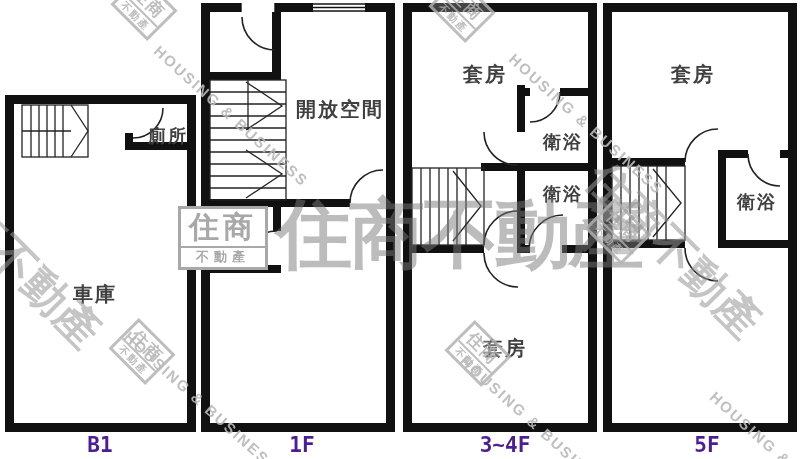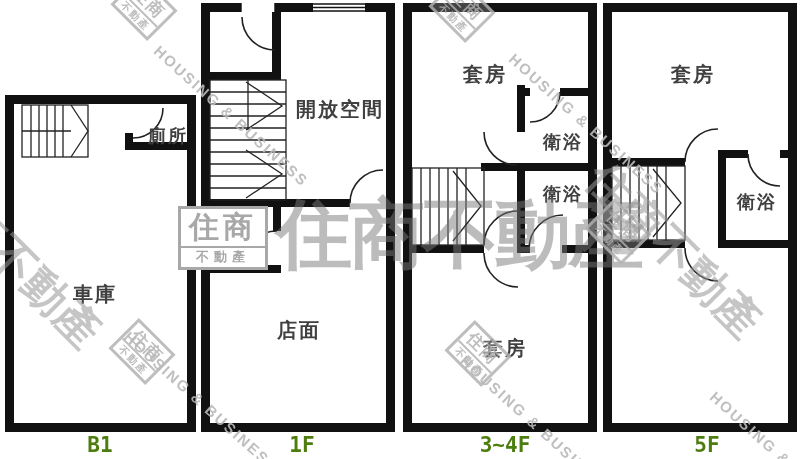--- a/index.html
+++ b/index.html
@@ -4,21 +4,21 @@
 <style>
   html,body{margin:0;padding:0;background:#fff;}
   .canvas{position:relative;width:800px;height:459px;background:#fff;overflow:hidden;
           font-family:"DejaVu Sans",sans-serif;}
   .plan{position:absolute;}
   .plan svg{position:absolute;left:0;top:0;}
   .room-label{position:absolute;color:#404040;font-weight:600;letter-spacing:2px;
               text-align:center;white-space:nowrap;z-index:3;}
   .lbl-lg{font-size:20px;}
   .lbl-sm{font-size:18px;}
-  .floor-caption{position:absolute;top:433px;width:90px;text-align:center;color:#4d7c0f;
+  .floor-caption{position:absolute;top:433px;width:90px;text-align:center;color:#4c1d95;
                  font:700 21px "DejaVu Sans Mono",monospace;z-index:3;}
   
   .wm{position:absolute;inset:0;z-index:5;pointer-events:none;}
   .wm *{pointer-events:none;}
   .wm-logo-center{position:absolute;left:178px;top:206px;width:84px;height:58px;
                   background:#fff;border:3px solid #a8a8a8;color:#a8a8a8;text-align:center;}
   .wm-logo-center .lm{font-size:30px;font-weight:700;letter-spacing:4px;line-height:36px;}
   .wm-logo-center .ls{font-size:13px;font-weight:700;letter-spacing:5px;border-top:2px solid #a8a8a8;
                       line-height:18px;margin-top:1px;}
   .wm-text-center{position:absolute;left:276px;top:196px;font-size:76px;font-weight:700;
@@ -103,21 +103,20 @@
         <polyline points="45,147 81,171 45,195"></polyline>
       </g>
       <g stroke="#222" stroke-width="1.6" fill="none">
         <path d="M 41,14 A 33 33 0 0 0 74,47"></path>
         <path d="M 149,200 A 33 33 0 0 1 182,167"></path>
         <path d="M 76,228 A 34 34 0 0 0 42,262"></path>
       </g>
     </svg>
     <span class="room-label lbl-lg" style="left:79px;top:93px;width:120px;">開放空間</span>
     <span class="room-label lbl-sm" style="left:7px;top:212px;width:60px;">倉庫</span>
-    <span class="room-label lbl-lg" style="left:58px;top:314px;width:80px;">店面</span>
   </div>
 
   <div class="plan" style="left:403px;top:3px;width:194px;height:429px;">
     <svg width="194" height="429" viewBox="0 0 194 429">
       <g fill="#111">
         <rect x="0" y="0" width="194" height="9"></rect>
           <rect x="0" y="420" width="194" height="9"></rect>
         <rect x="0" y="0" width="9" height="429"></rect>
           <rect x="185" y="0" width="9" height="429"></rect>
         <rect x="114" y="82" width="8" height="47"></rect>

